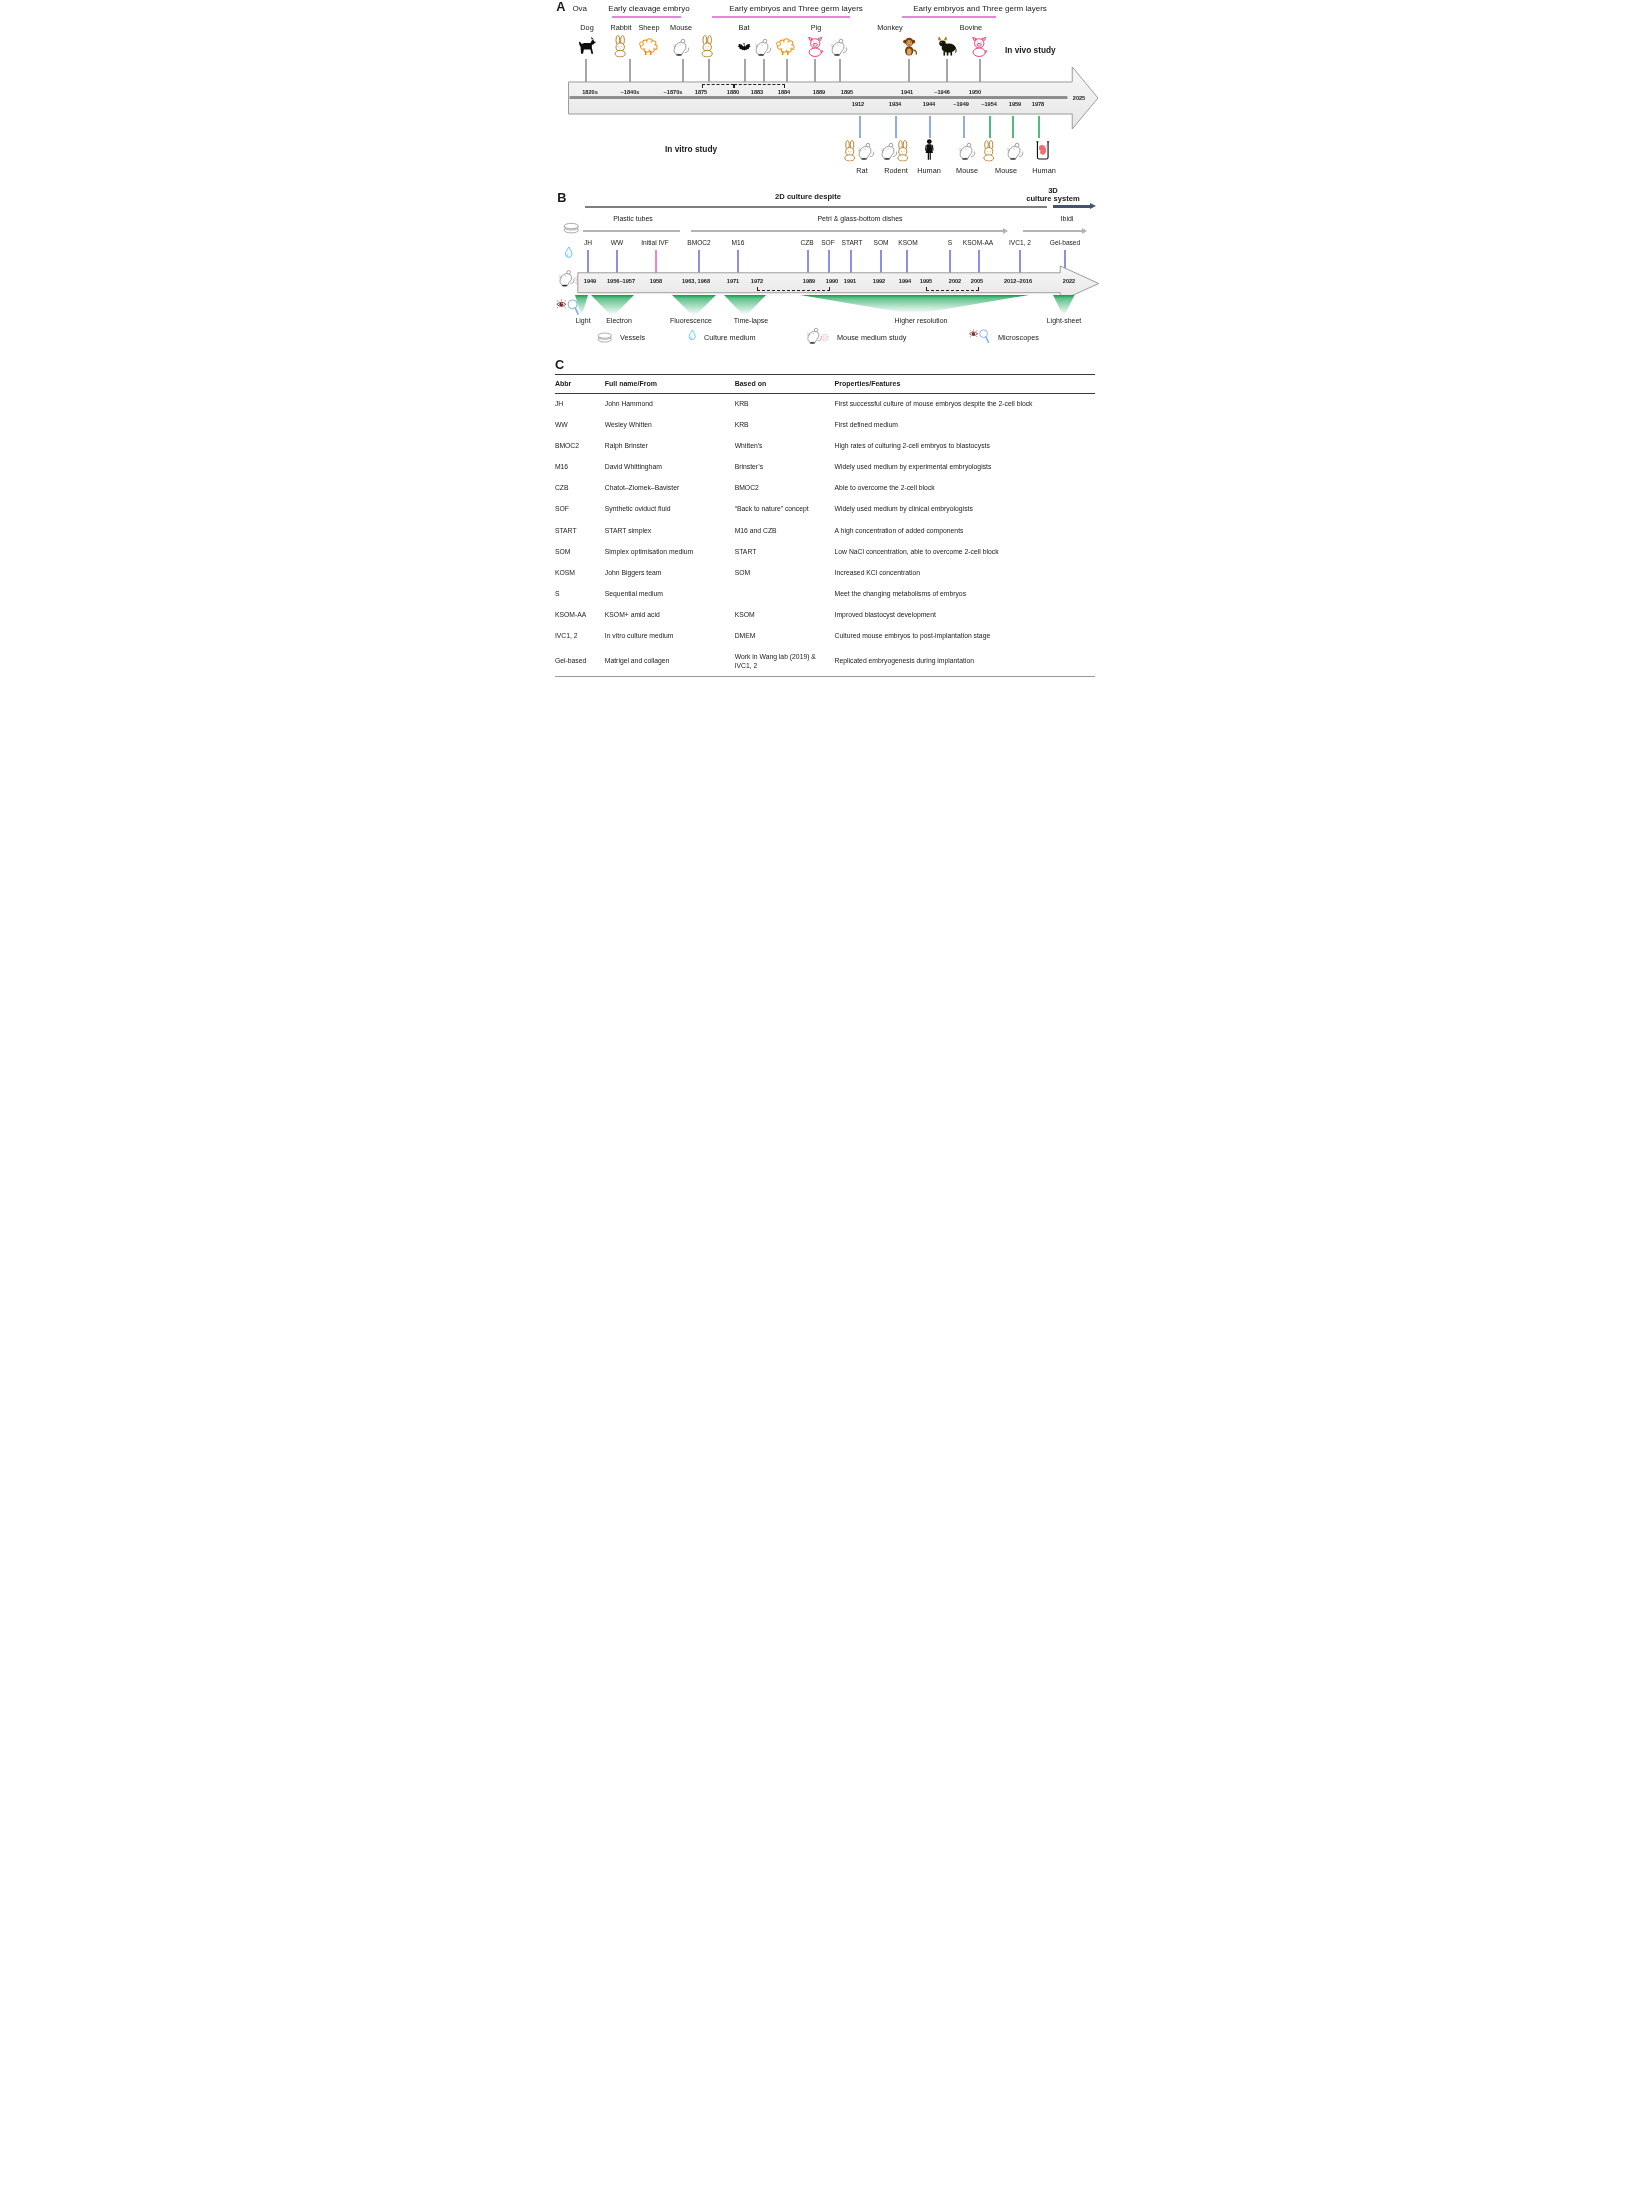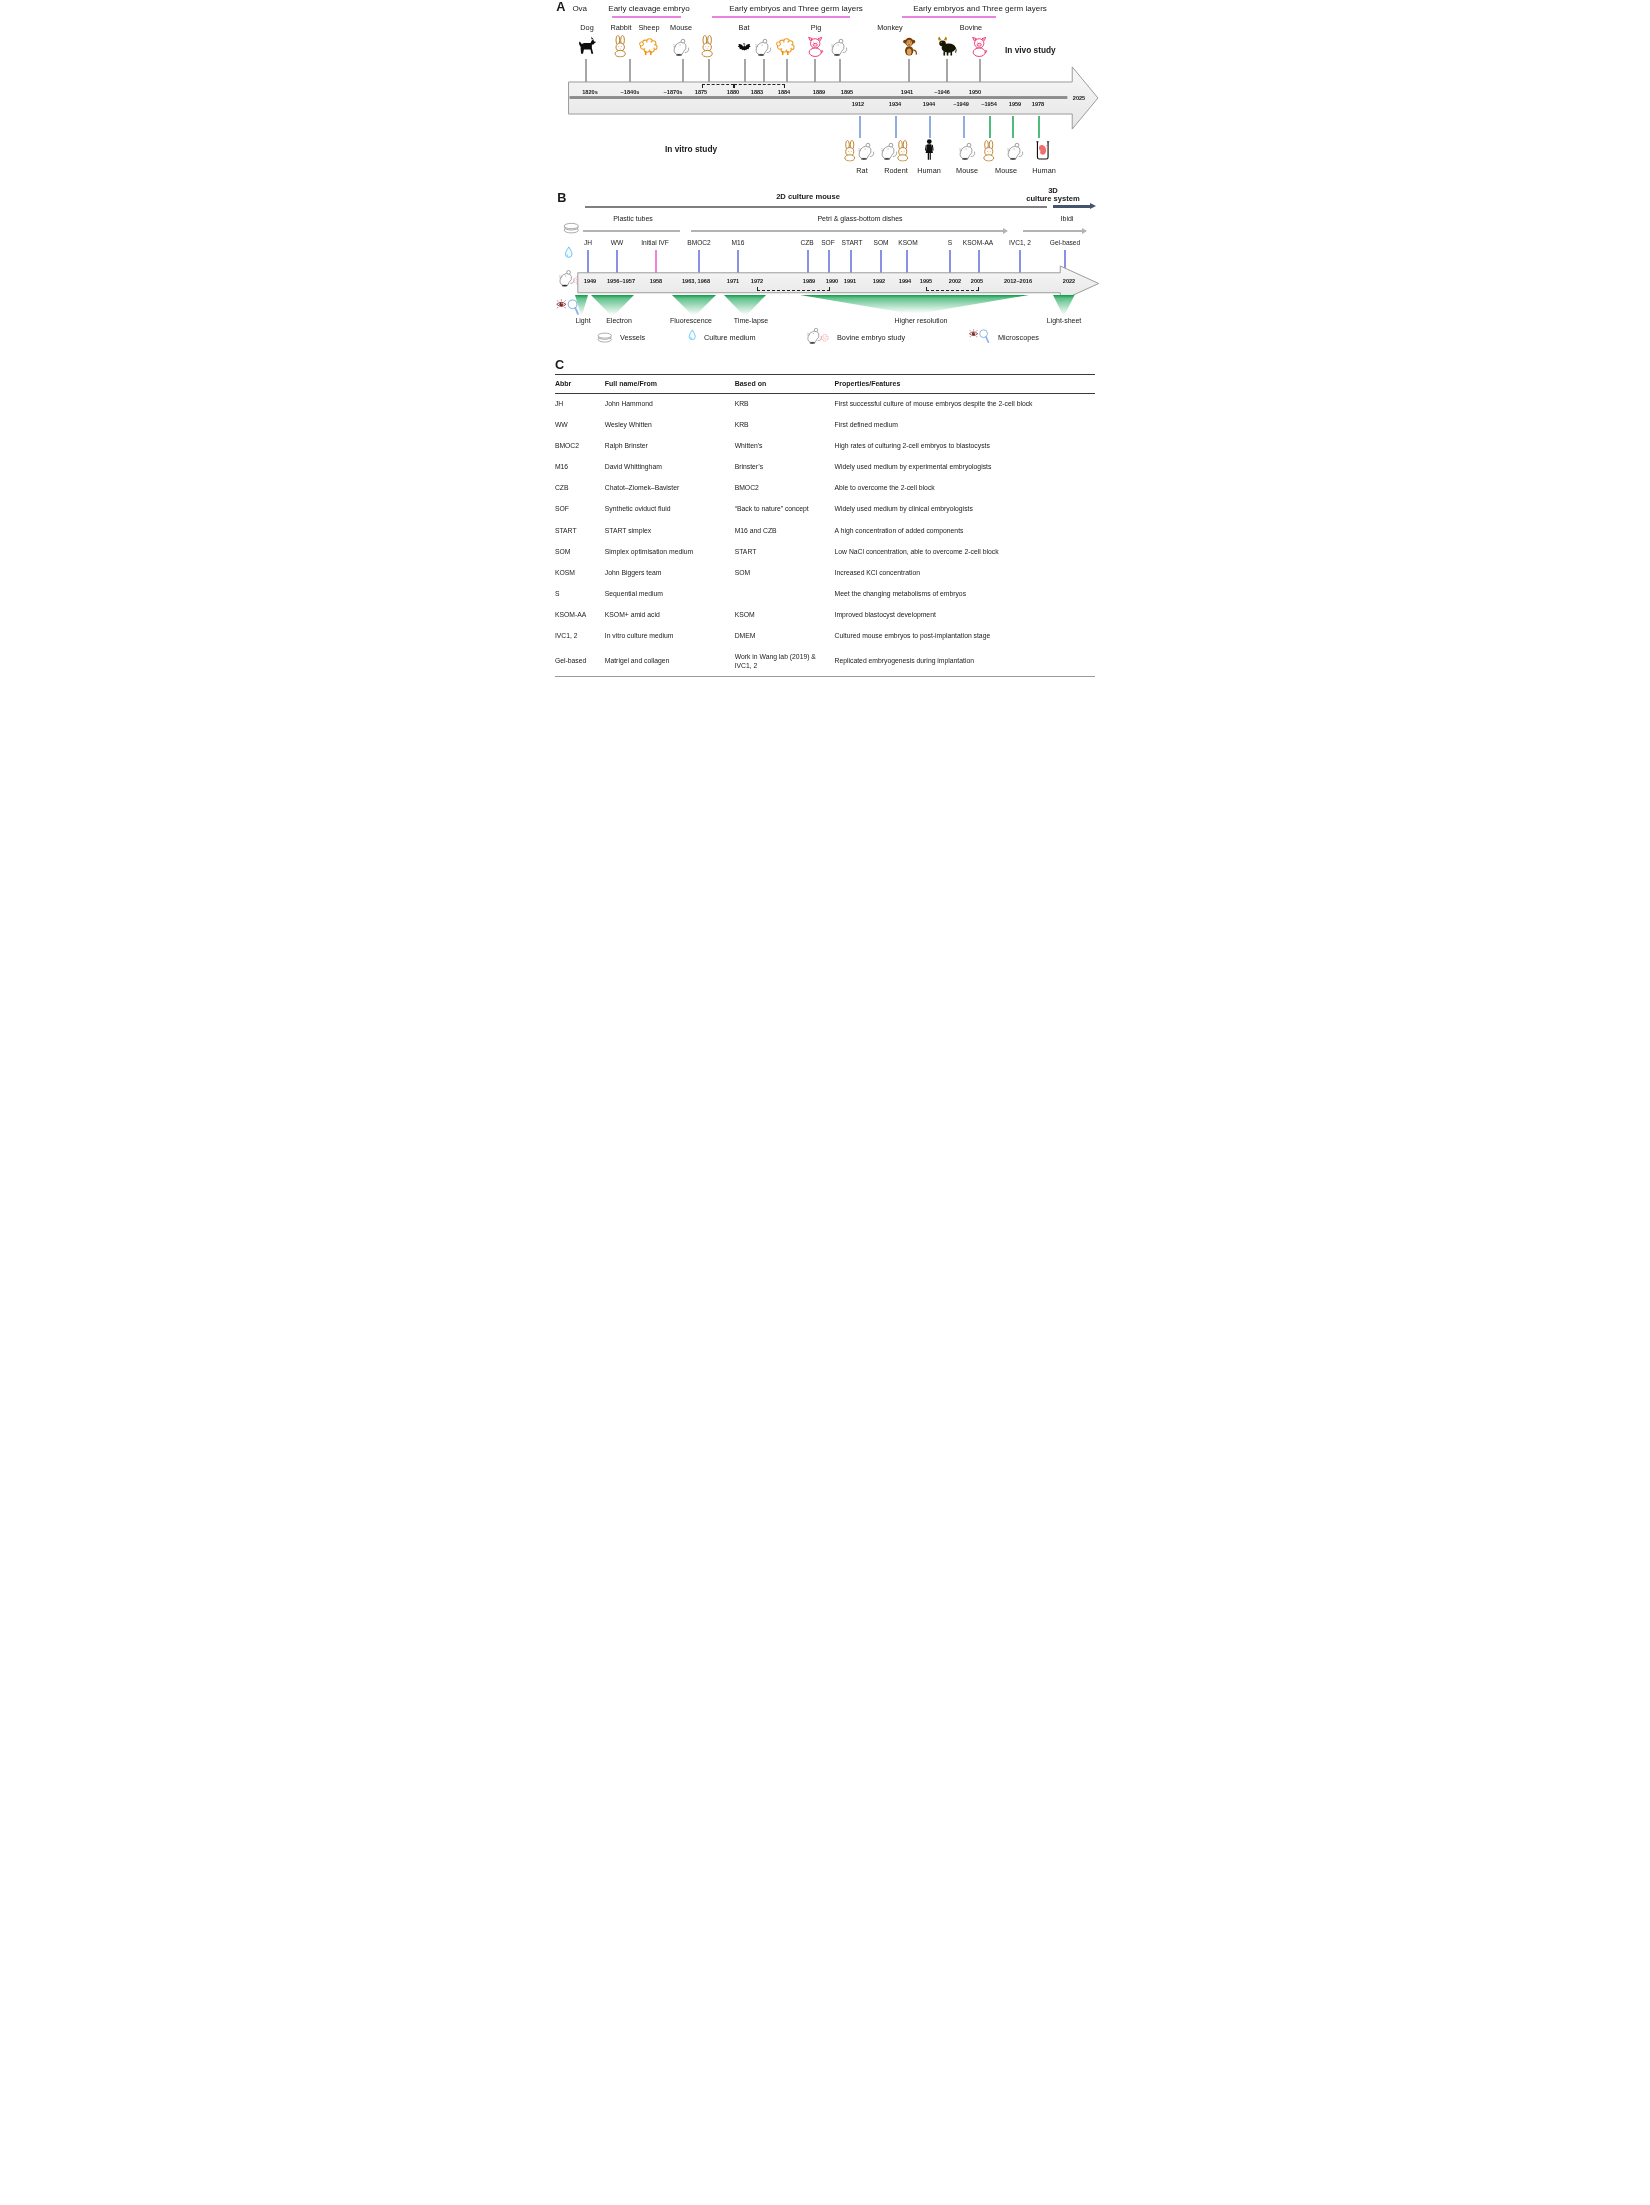--- a/index.html
+++ b/index.html
@@ -377,21 +377,21 @@
     <div class="vlab" style="left:312px">Rat</div>
     <div class="vlab" style="left:346px">Rodent</div>
     <div class="vlab" style="left:379px">Human</div>
     <div class="vlab" style="left:417px">Mouse</div>
     <div class="vlab" style="left:456px">Mouse</div>
     <div class="vlab" style="left:494px">Human</div>
   </section>
 
   <section class="panel pb">
     <div class="plabel" style="left:7.3px;top:3.9px">B</div>
-    <div class="h15b cx" style="left:258px;top:4.9px">2D culture mouse</div>
+    <div class="h15b cx" style="left:258px;top:4.9px">2D culture despite</div>
     <div class="h15b cx" style="left:503px;top:-1px">3D</div>
     <div class="h15b cx" style="left:503px;top:6.8px">culture system</div>
     <div class="g2bar"></div>
     <div class="a3"></div>
 
     <div class="era" style="left:83px">Plastic tubes</div>
     <div class="era" style="left:310px">Petri &amp; glass-bottom dishes</div>
     <div class="era" style="left:517px">Ibidi</div>
     <div class="sbar" style="left:33px;width:97px"></div>
     <div class="sbar ar" style="left:141px;width:312px"></div>
@@ -496,21 +496,21 @@
         <svg viewBox="0 0 22 28" width="10.7" height="13.7">
           <use href="#i-droplet"></use>
         </svg>
       </span>
     <div class="leg" style="left:154px">Culture medium</div>
     <span class="ic" style="left:254px;top:138px;width:25px;height:20.5px">
         <svg viewBox="0 0 52 42" width="25" height="20.5">
           <use href="#i-mouse-embryo"></use>
         </svg>
       </span>
-    <div class="leg" style="left:287px">Bovine embryo study</div>
+    <div class="leg" style="left:287px">Mouse medium study</div>
     <span class="ic" style="left:417px;top:141px;width:25px;height:16.6px">
         <svg viewBox="0 0 52 34" width="25" height="16.6">
           <use href="#i-scope"></use>
         </svg>
       </span>
     <div class="leg" style="left:448px">Microscopes</div>
   </section>
 
   <section class="panel pc">
     <div class="plabel2">C</div>

